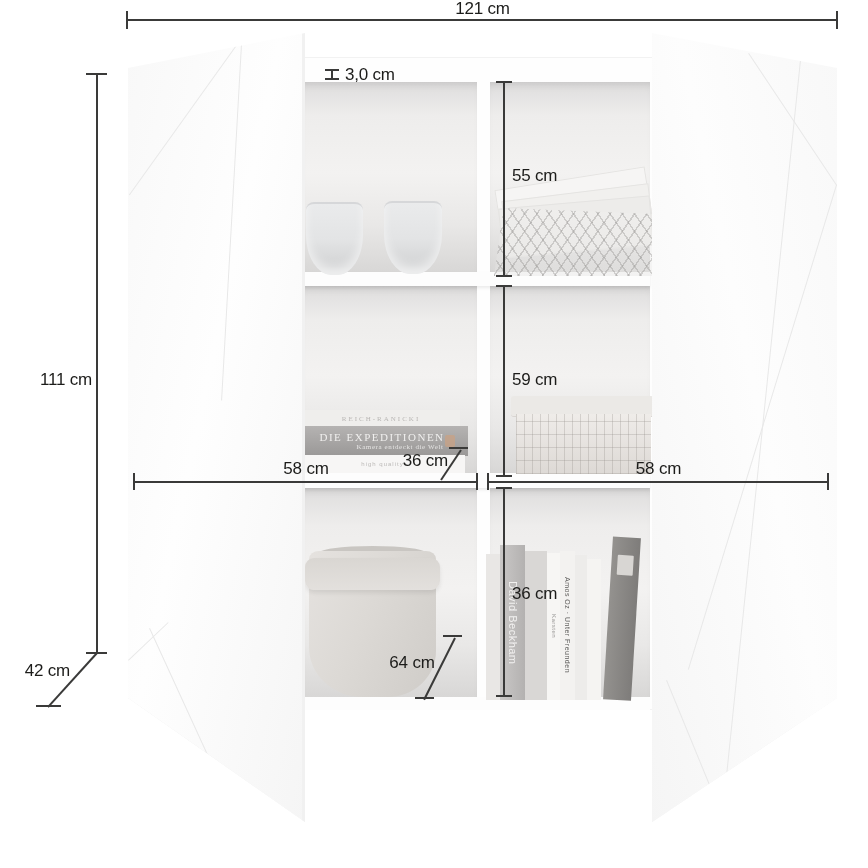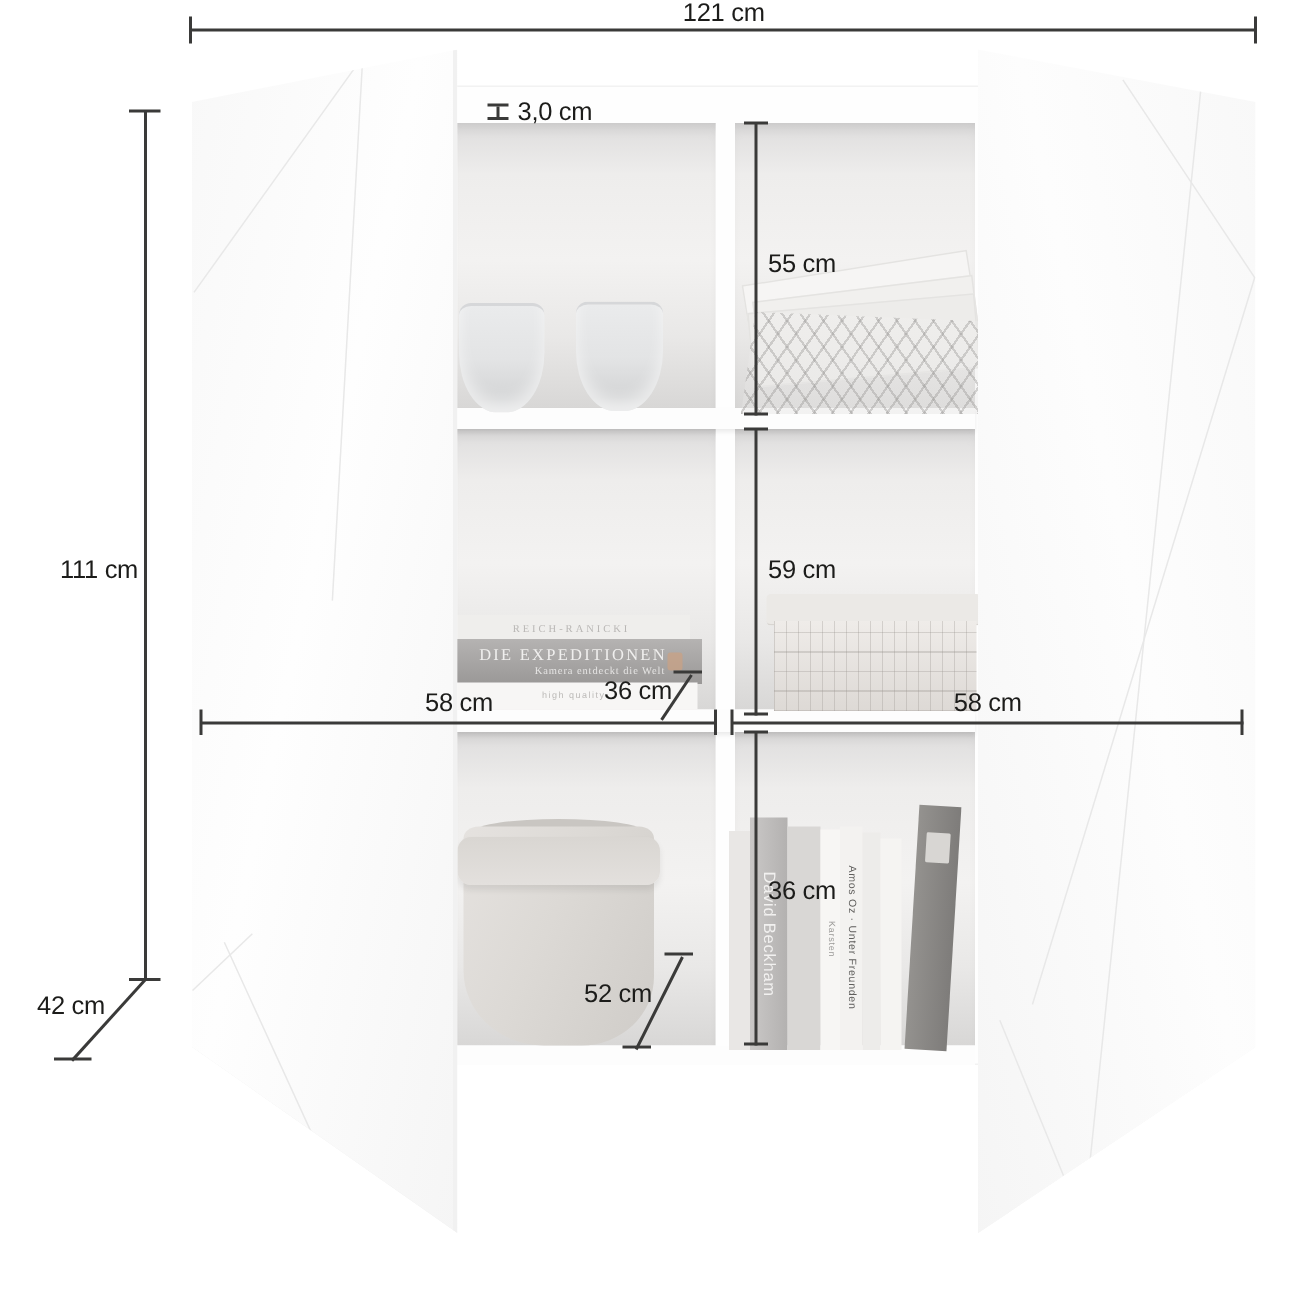--- a/index.html
+++ b/index.html
@@ -184,16 +184,16 @@
     <div class="ln v" style="left:827px;top:473px;height:17px;"></div>
     <div class="lbl" style="left:488px;top:460px;width:341px;text-align:center;">58 cm</div>
 
     <div class="ln rot" style="left:461px;top:449px;width:36px;transform:rotate(123.7deg);"></div>
     <div class="ln" style="left:449px;top:447px;width:19px;"></div>
     <div class="lbl" style="left:398px;top:452px;width:50px;text-align:right;">36 cm</div>
 
     <div class="ln rot" style="left:455px;top:637px;width:69px;transform:rotate(116.6deg);"></div>
     <div class="ln" style="left:443px;top:635px;width:19px;"></div>
     <div class="ln" style="left:415px;top:697px;width:19px;"></div>
-    <div class="lbl" style="left:389px;top:654px;width:46px;text-align:center;">52 cm</div>
+    <div class="lbl" style="left:389px;top:654px;width:46px;text-align:center;">64 cm</div>
 
   </div>
 </div>
 
 </body></html>

